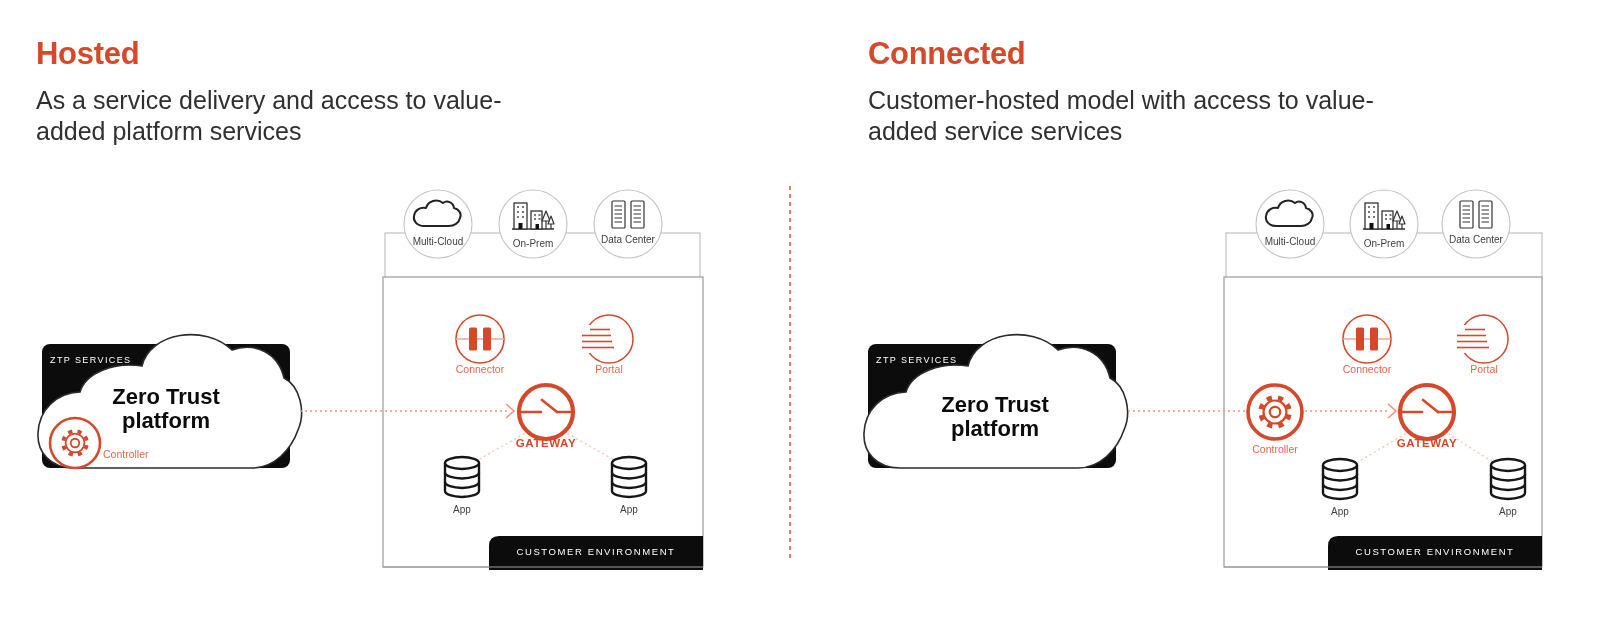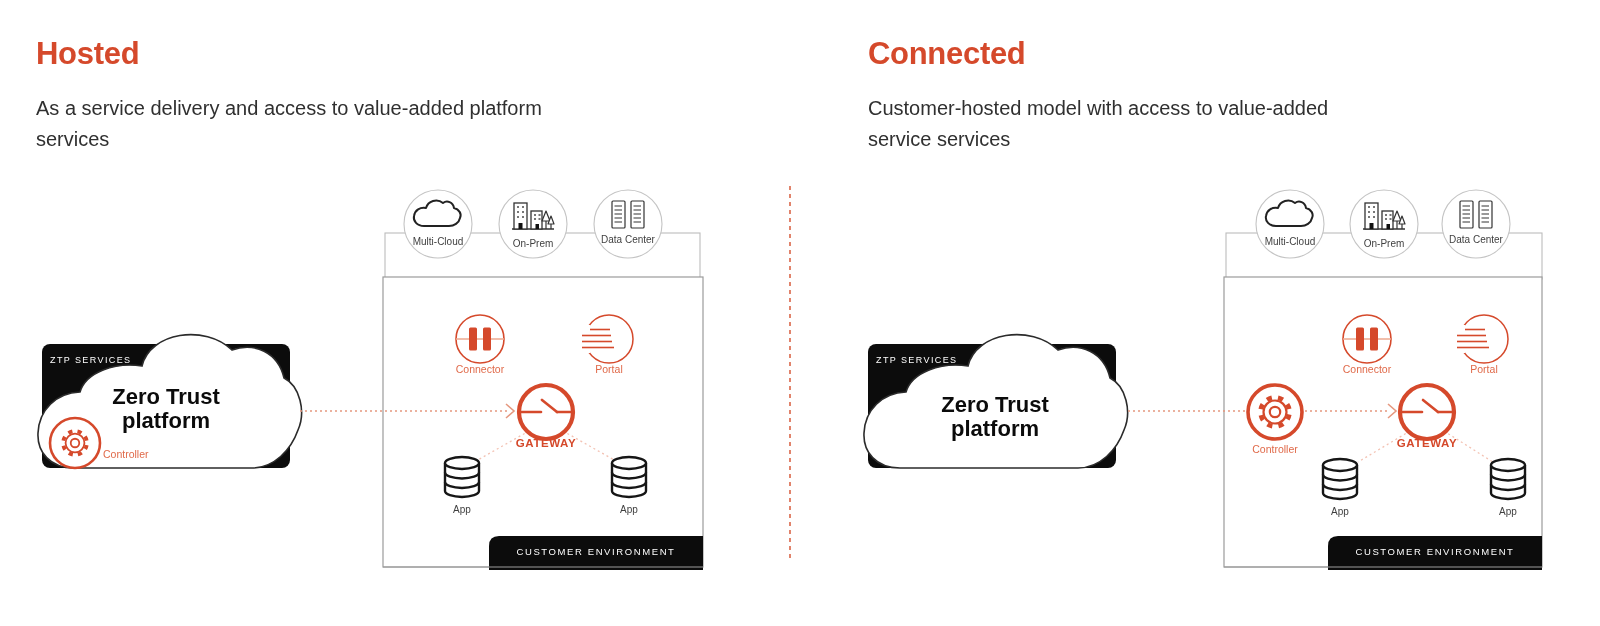--- a/index.html
+++ b/index.html
@@ -1,19 +1,19 @@
 <!DOCTYPE html>
 <html><head>
 <meta charset="utf-8">
 <style>
   html,body{margin:0;padding:0;background:#ffffff;}
   body{width:1600px;height:626px;position:relative;font-family:"Liberation Sans",sans-serif;overflow:hidden;}
   .panel-header{position:absolute;top:36px;}
   .panel-header .title{font-size:31px;font-weight:bold;color:#d5492b;letter-spacing:-0.3px;}
-  .panel-header .subtitle{font-size:20px;color:#303030;line-height:31px;width:510px;margin-top:21px;}
+  .panel-header .subtitle{font-size:25px;color:#303030;line-height:31px;width:510px;margin-top:13px;}
   #diagram{position:absolute;left:0;top:0;}
   text{font-family:"Liberation Sans",sans-serif;}
   .t-ztp{font-size:9px;fill:#ffffff;letter-spacing:1.4px;}
   .t-cloudtitle{font-size:22px;font-weight:bold;fill:#0b0b0b;}
   .t-orange{font-size:10.5px;fill:#e06a4a;}
   .t-gateway{font-size:11.5px;font-weight:bold;fill:#d5492b;letter-spacing:0.6px;}
   .t-dark{font-size:10px;fill:#3f3f3f;}
   .t-env{font-size:9.5px;fill:#ffffff;letter-spacing:1.6px;}
 </style>
 </head>

